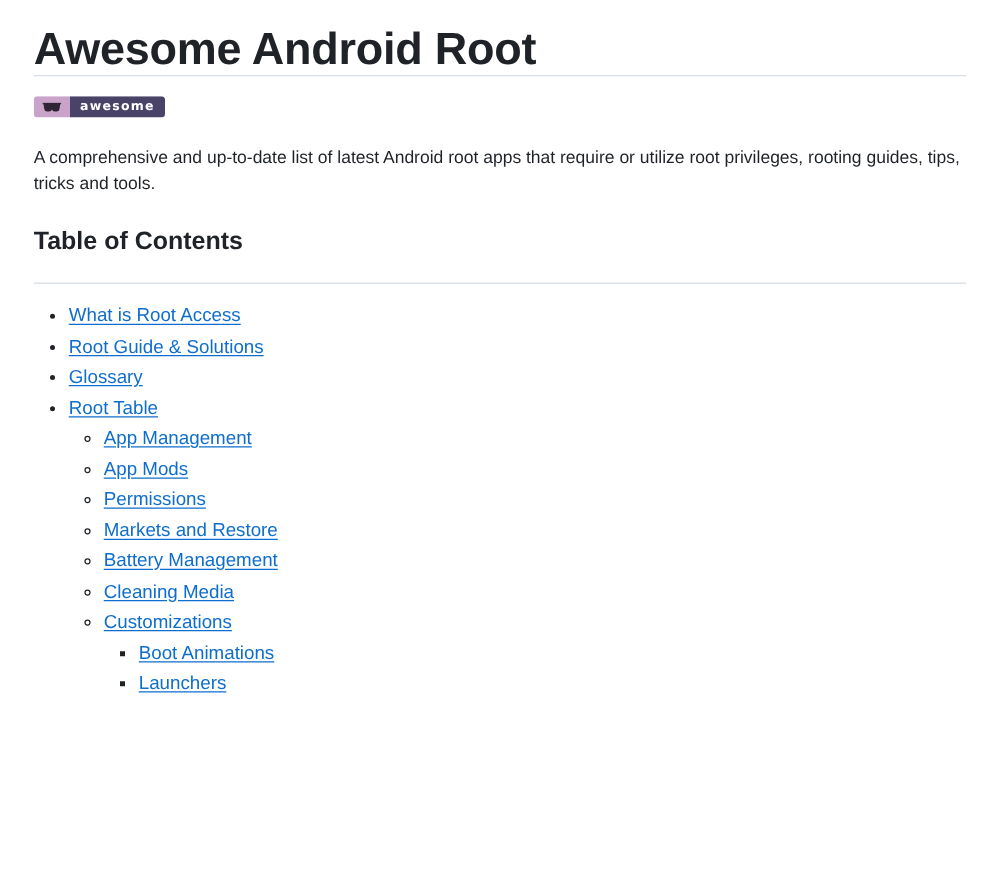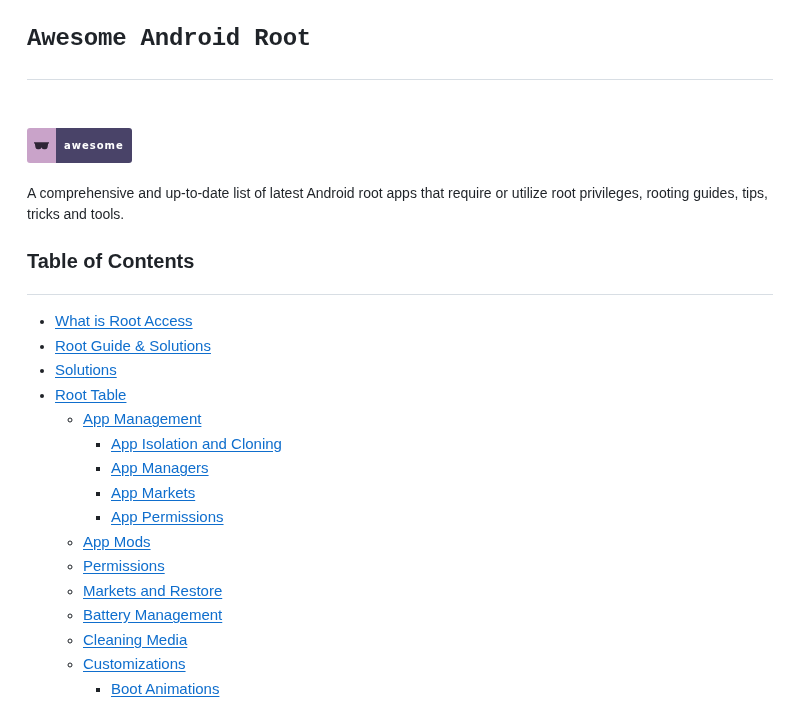--- a/index.html
+++ b/index.html
@@ -14,38 +14,36 @@
   html,body{margin:0;padding:0;}
   body{
     width:800px;height:702px;overflow:hidden;
     background:var(--bg);
     color:var(--text);
     font-family:"Liberation Sans","DejaVu Sans",sans-serif;
   }
   .page{padding:0 27px;}
   h1.page-title{
     margin:21px 0 0 0;
-    font-size:24px;
+    font-size:36px;
     font-weight:700;
     line-height:35px;
     letter-spacing:-0.2px;
-    padding-bottom:23px;
+    padding-bottom:4px;
     border-bottom:1px solid var(--border);
-    font-family:Liberation Mono, monospace;
   }
   .badge-row{margin-top:16px;}
   .badge{
     display:inline-flex;
     align-items:stretch;
-    height:35px;
+    height:17px;
     border-radius:3px;
     overflow:hidden;
     text-decoration:none;
     vertical-align:middle;
-    margin-top:32px;
   }
   .badge-left{
     background:var(--badge-left);
     display:flex;align-items:center;justify-content:center;
     width:29px;
   }
   .badge-right{
     background:var(--badge-right);
     color:#ffffff;
     font-size:10px;
@@ -108,28 +106,23 @@
   </div>
 
   <p class="description">A comprehensive and up-to-date list of latest Android root apps that require or utilize root privileges, rooting guides, tips, tricks and tools.</p>
 
   <h2 class="toc-heading">Table of Contents</h2>
 
   <nav class="toc-root">
       <ul class="toc-list toc-l1">
         <li class="toc-item"><a class="toc-link" href="#">What is Root Access</a></li>
         <li class="toc-item"><a class="toc-link" href="#">Root Guide &amp; Solutions</a></li>
-        <li class="toc-item"><a class="toc-link" href="#">Solutions</a></li>
+        <li class="toc-item"><a class="toc-link" href="#">Glossary</a></li>
         <li class="toc-item"><a class="toc-link" href="#">Root Table</a><ul class="toc-list toc-l2">
-            <li class="toc-item"><a class="toc-link" href="#">App Management</a><ul class="toc-list toc-l3">
-                <li class="toc-item"><a class="toc-link" href="#">App Isolation and Cloning</a></li>
-                <li class="toc-item"><a class="toc-link" href="#">App Managers</a></li>
-                <li class="toc-item"><a class="toc-link" href="#">App Markets</a></li>
-                <li class="toc-item"><a class="toc-link" href="#">App Permissions</a></li>
-              </ul></li>
+            <li class="toc-item"><a class="toc-link" href="#">App Management</a></li>
             <li class="toc-item"><a class="toc-link" href="#">App Mods</a></li>
             <li class="toc-item"><a class="toc-link" href="#">Permissions</a></li>
             <li class="toc-item"><a class="toc-link" href="#">Markets and Restore</a></li>
             <li class="toc-item"><a class="toc-link" href="#">Battery Management</a></li>
             <li class="toc-item"><a class="toc-link" href="#">Cleaning Media</a></li>
             <li class="toc-item"><a class="toc-link" href="#">Customizations</a><ul class="toc-list toc-l3">
                 <li class="toc-item"><a class="toc-link" href="#">Boot Animations</a></li>
                 <li class="toc-item"><a class="toc-link" href="#">Launchers</a></li>
               </ul></li>
           </ul></li>

